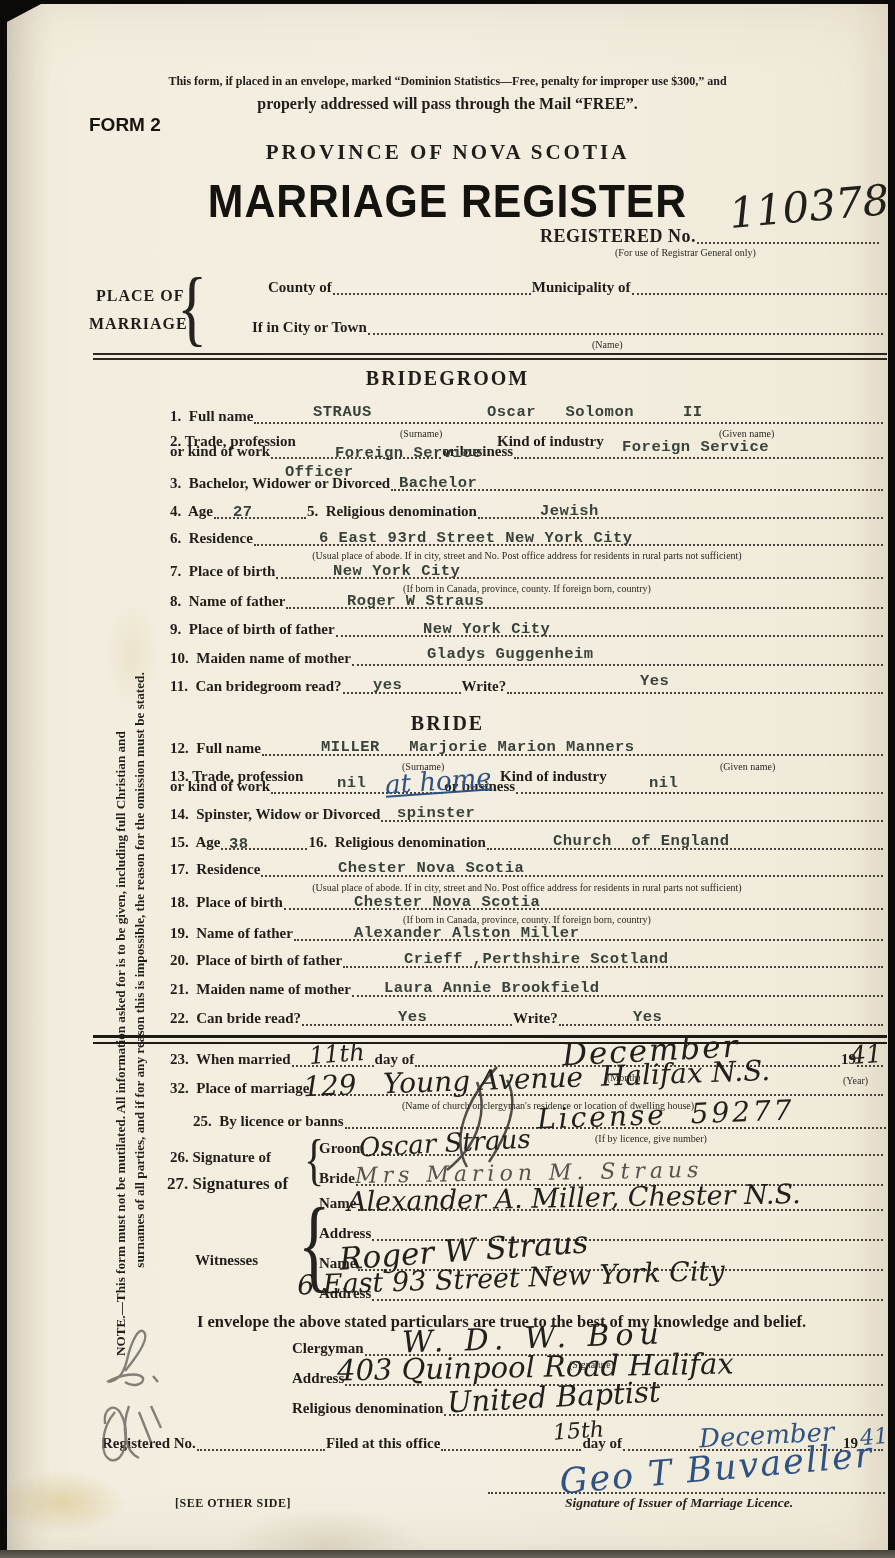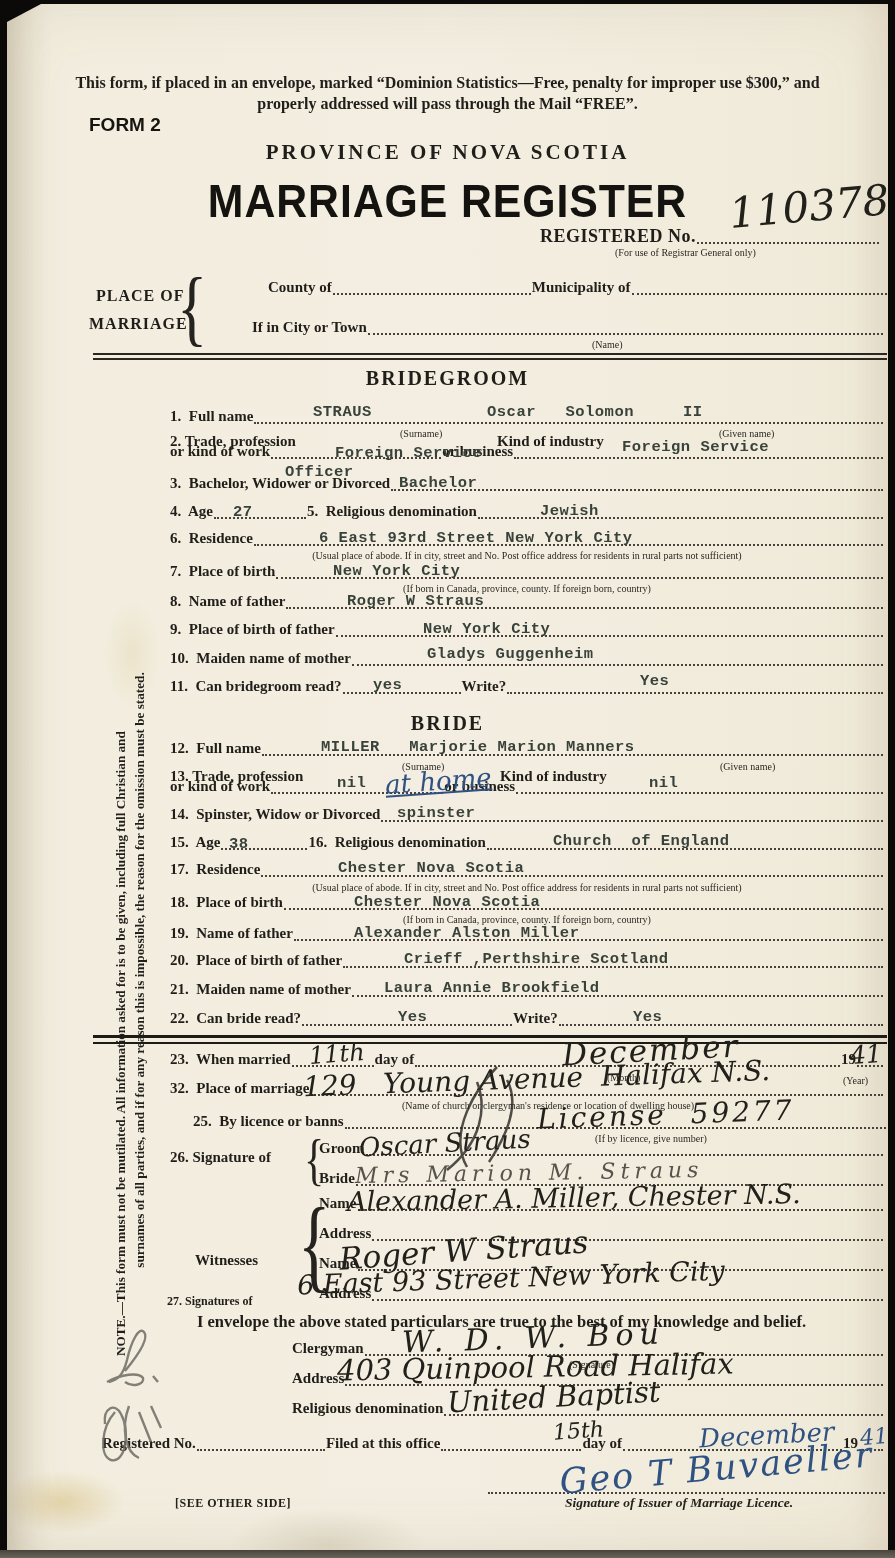--- a/index.html
+++ b/index.html
@@ -40,21 +40,21 @@
         font-size:13.2px;font-weight:bold;color:#201f1b;line-height:19px;}
   .side-note .l2{text-align:center;}
   .sans{font-family:"Liberation Sans","DejaVu Sans",sans-serif;}
 </style>
 </head>
 <body>
 
 <div class="canvas">
   <div class="paper">
 
-    <div class="abs center print" style="top:70px;font-size:16px;">This form, if placed in an envelope, marked “Dominion Statistics—Free, penalty for improper use $300,” and</div>
+    <div class="abs center print" style="top:70px;font-size:12px;">This form, if placed in an envelope, marked “Dominion Statistics—Free, penalty for improper use $300,” and</div>
     <div class="abs center print" style="top:91px;font-size:16px;">properly addressed will pass through the Mail “FREE”.</div>
     <div class="abs sans" style="left:82px;top:110px;font-size:19px;font-weight:bold;color:#16150f;">FORM 2</div>
     <div class="abs center print" style="top:136px;font-size:21px;letter-spacing:3px;">PROVINCE OF NOVA SCOTIA</div>
     <div class="abs center sans" style="top:170px;font-size:46px;font-weight:bold;letter-spacing:1px;transform:scaleX(.93);color:#14130f;">MARRIAGE REGISTER</div>
 
     <div class="row" style="left:533px;top:221px;width:340px;">
       <span class="lbl" style="font-size:18px;letter-spacing:.5px;">REGISTERED No.</span>
       <span class="dots fill"></span>
     </div>
     <div class="hand" style="left:722px;top:178px;font-size:42px;transform:rotate(-5deg);">110378</div>
@@ -278,21 +278,21 @@
       <span class="lbl">Groom</span>
       <span class="dots fill"></span>
     </div>
     <div class="hand" style="left:352px;top:1124px;font-size:26px;transform:rotate(-3deg);">Oscar Straus</div>
     <div class="row" style="left:312px;top:1163px;width:565px;">
       <span class="lbl">Bride</span>
       <span class="dots fill"></span>
     </div>
     <div class="hand" style="left:348px;top:1156px;font-size:22px;letter-spacing:5px;color:rgba(42,40,35,.78);transform:rotate(-1deg);">Mrs Marion M. Straus</div>
 
-    <div class="abs print" style="left:160px;top:1290px;font-size:12px;">27. Signatures of</div>
+    <div class="abs print" style="left:160px;top:1170px;font-size:17px;">27. Signatures of</div>
     <div class="abs print" style="left:188px;top:1248px;font-size:15px;">Witnesses</div>
     <div class="brace" style="left:291px;top:1188px;font-size:104px;line-height:104px;transform:scaleX(.65);">{</div>
     <div class="row" style="left:312px;top:1188px;width:565px;">
       <span class="lbl">Name</span>
       <span class="dots fill"></span>
     </div>
     <div class="hand" style="left:340px;top:1178px;font-size:27px;transform:rotate(-1deg);">Alexander A. Miller, Chester N.S.</div>
     <div class="row" style="left:312px;top:1218px;width:565px;">
       <span class="lbl">Address</span>
       <span class="dots fill"></span>

